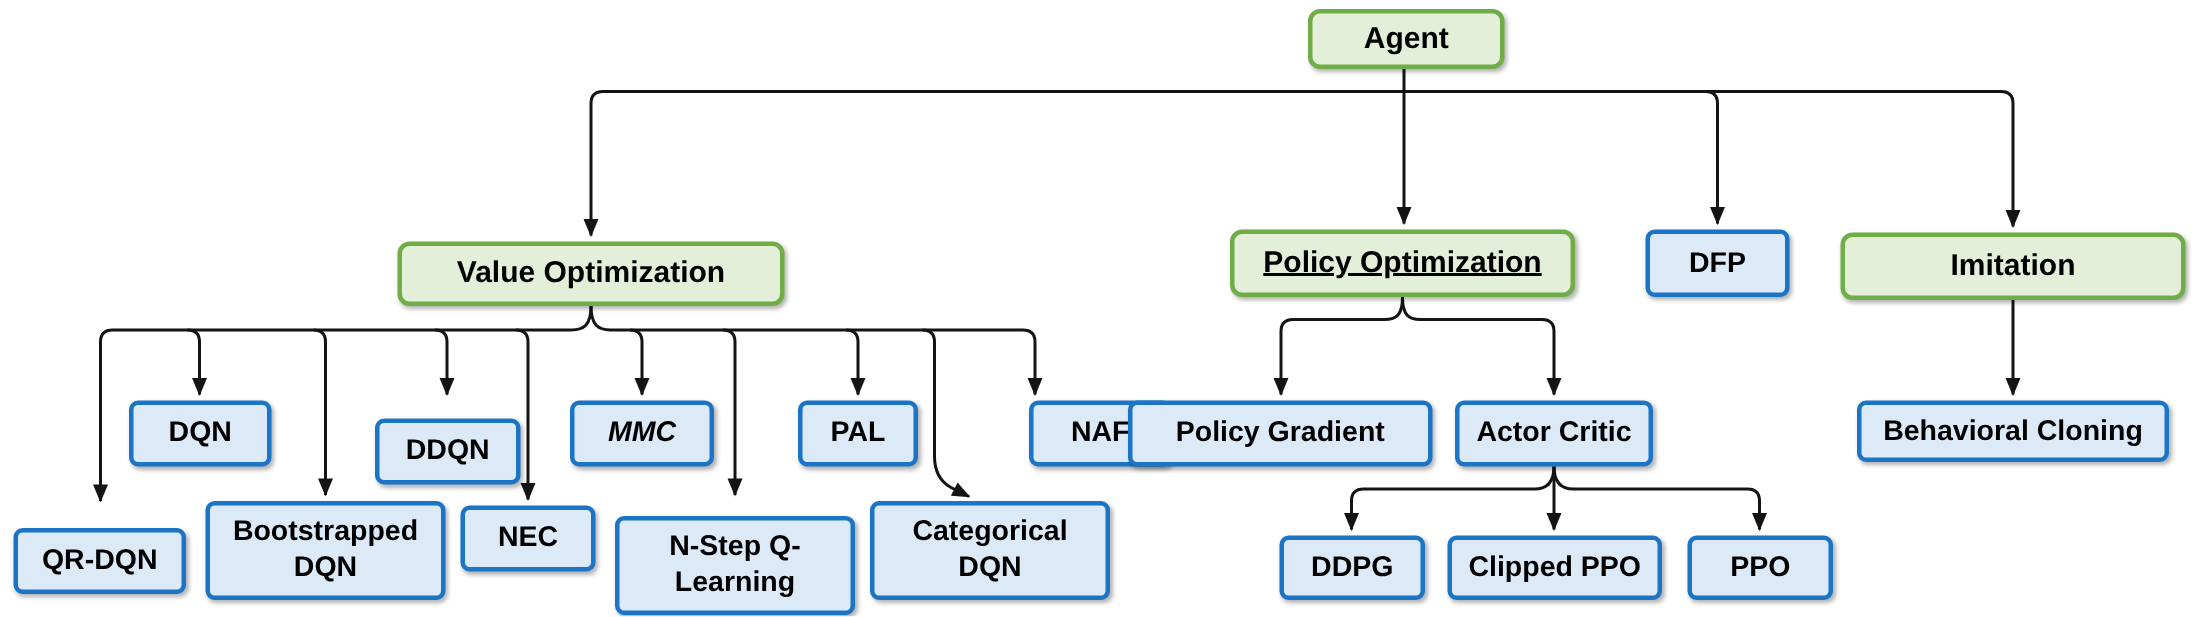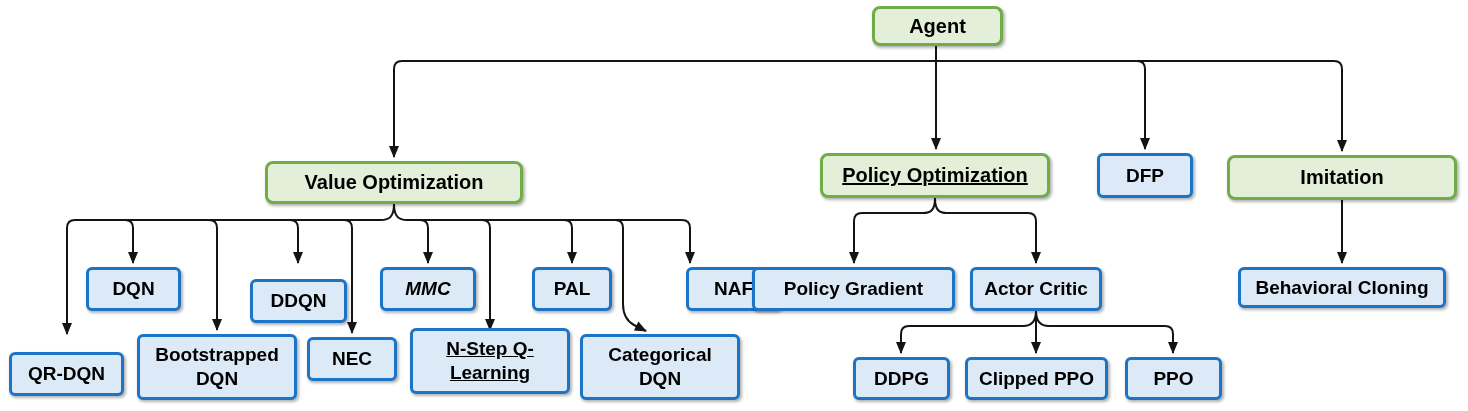--- a/index.html
+++ b/index.html
@@ -79,21 +79,21 @@
 
   <div class="node blue" style="left:86px;top:267px;width:95px;height:44px;">DQN</div>
   <div class="node blue" style="left:250px;top:267px;width:97px;height:44px;margin-top:12px;">DDQN</div>
   <div class="node blue" style="left:380px;top:267px;width:96px;height:44px;font-style:italic;">MMC</div>
   <div class="node blue" style="left:532px;top:267px;width:80px;height:44px;">PAL</div>
   <div class="node blue" style="left:642px;top:267px;width:95px;height:44px;margin-left:44px;">NAF</div>
 
   <div class="node blue" style="left:9px;top:352px;width:115px;height:44px;">QR-DQN</div>
   <div class="node blue wrap" style="left:137px;top:334px;width:160px;height:66px;">Bootstrapped DQN</div>
   <div class="node blue" style="left:307px;top:337px;width:90px;height:44px;">NEC</div>
-  <div class="node blue wrap" style="left:410px;top:328px;width:160px;height:66px;text-decoration:underline;">N-Step Q-Learning</div>
+  <div class="node blue wrap" style="left:410px;top:344px;width:160px;height:66px;">N-Step Q-Learning</div>
   <div class="node blue wrap" style="left:580px;top:334px;width:160px;height:66px;">Categorical DQN</div>
 
   <div class="node blue" style="left:752px;top:267px;width:203px;height:44px;">Policy Gradient</div>
   <div class="node blue" style="left:970px;top:267px;width:132px;height:44px;">Actor Critic</div>
 
   <div class="node blue" style="left:965px;top:357px;width:143px;height:43px;">Clipped PPO</div>
   <div class="node blue" style="left:853px;top:357px;width:97px;height:43px;">DDPG</div>
   <div class="node blue" style="left:1125px;top:357px;width:97px;height:43px;">PPO</div>
 
   <div class="node blue" style="left:1238px;top:267px;width:208px;height:41px;text-align:center;">Behavioral Cloning</div>

